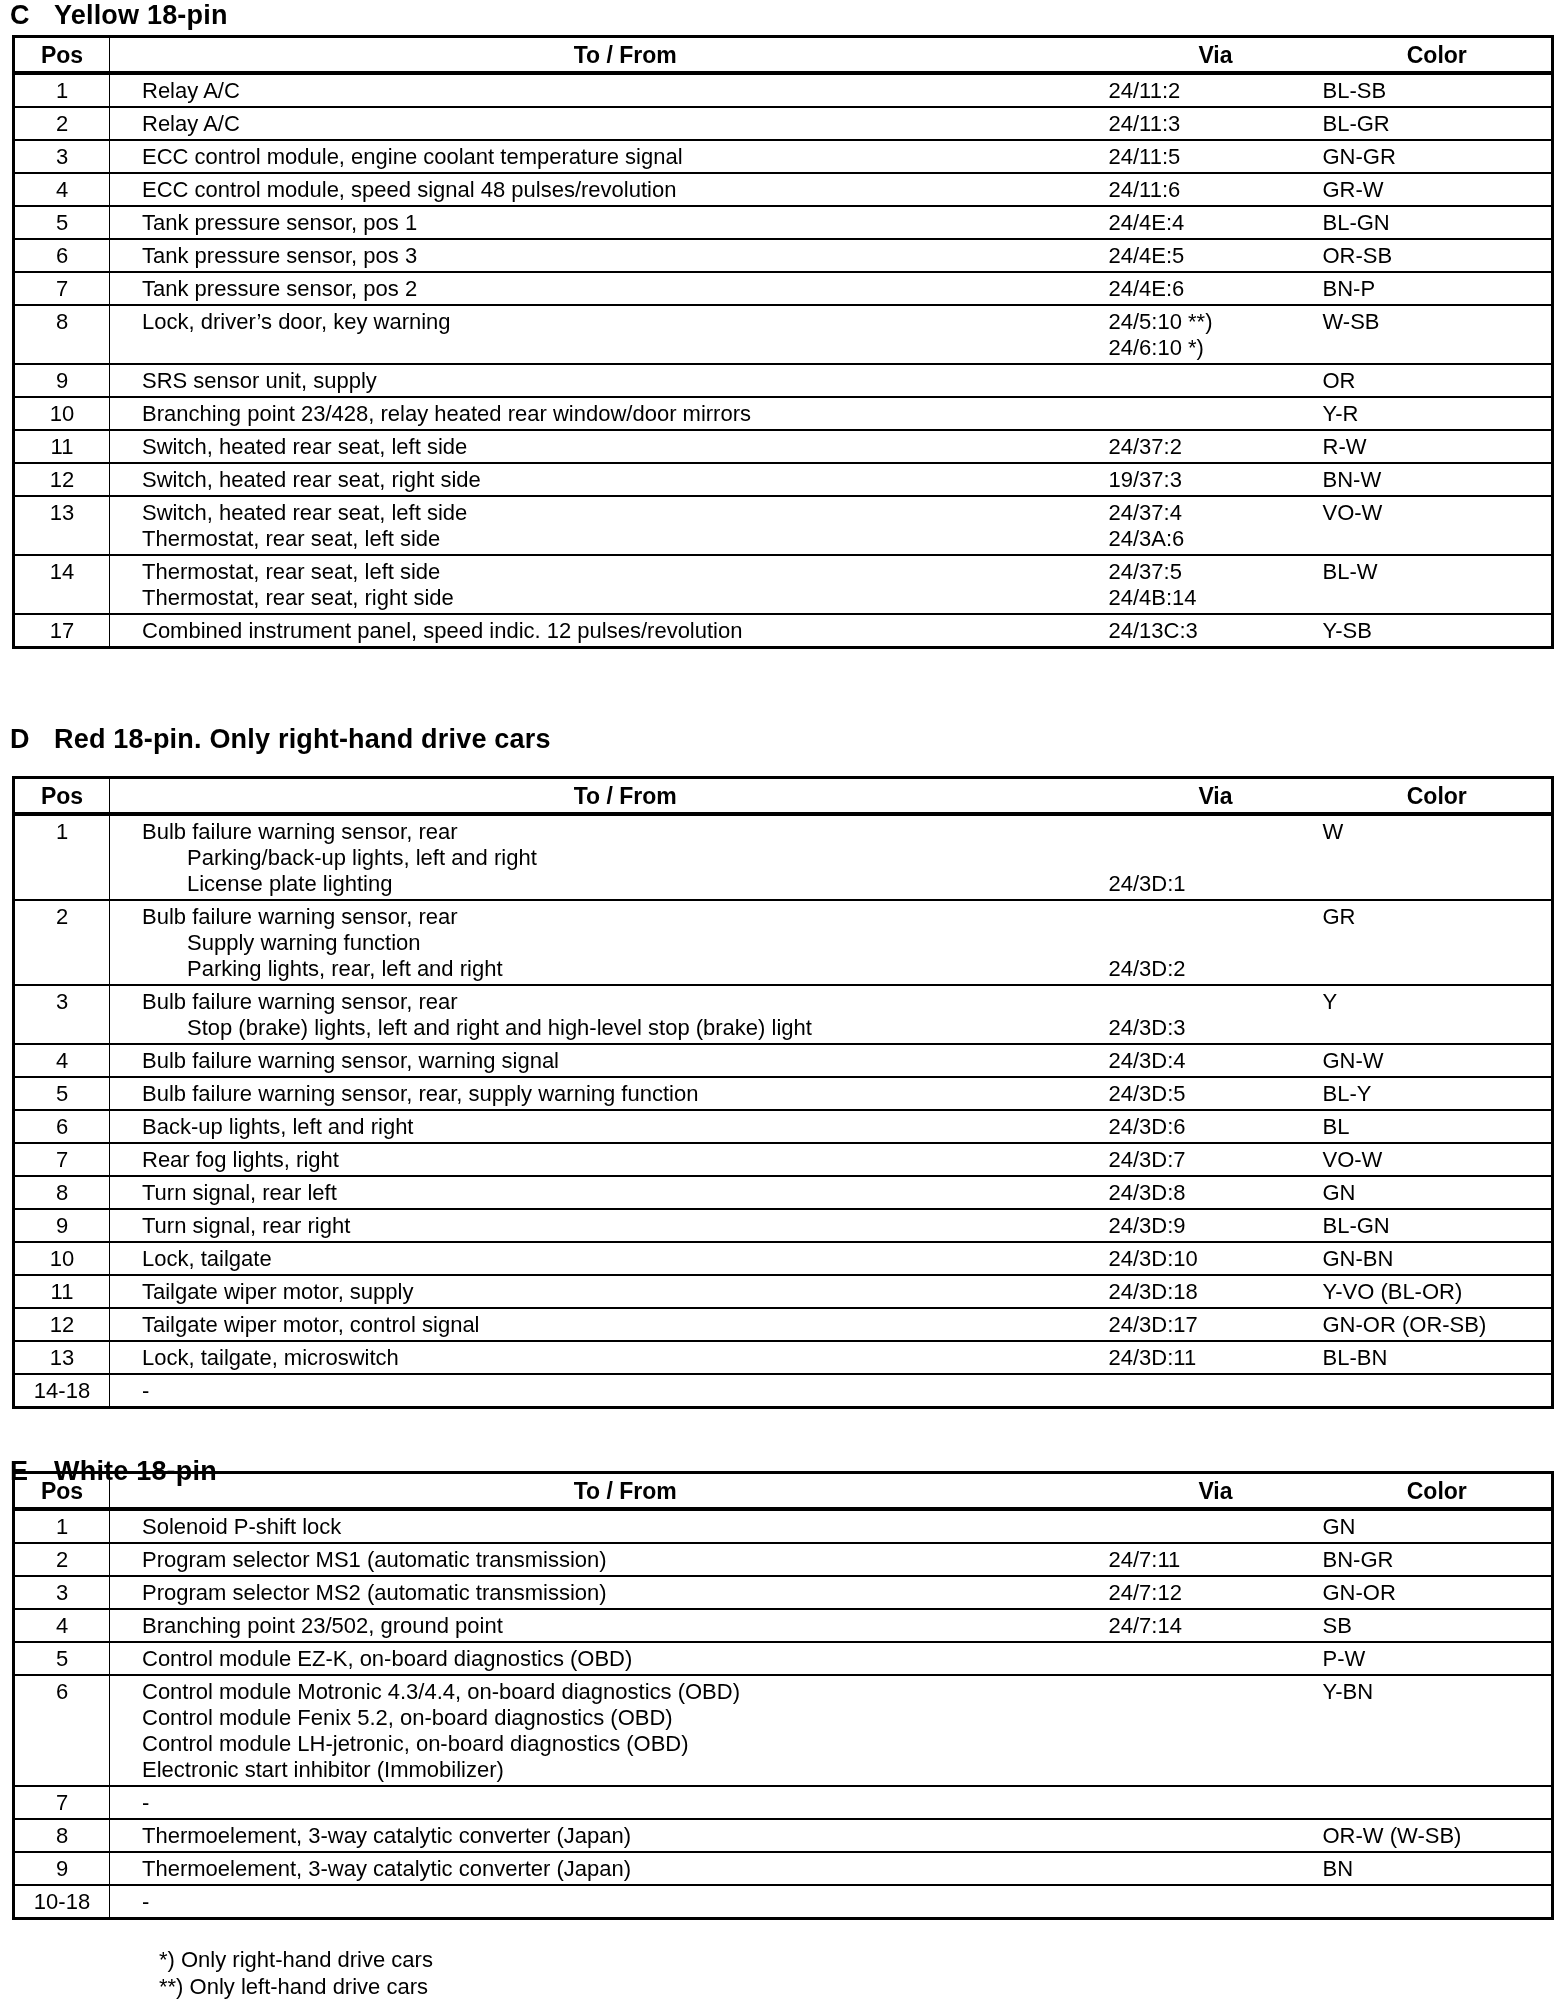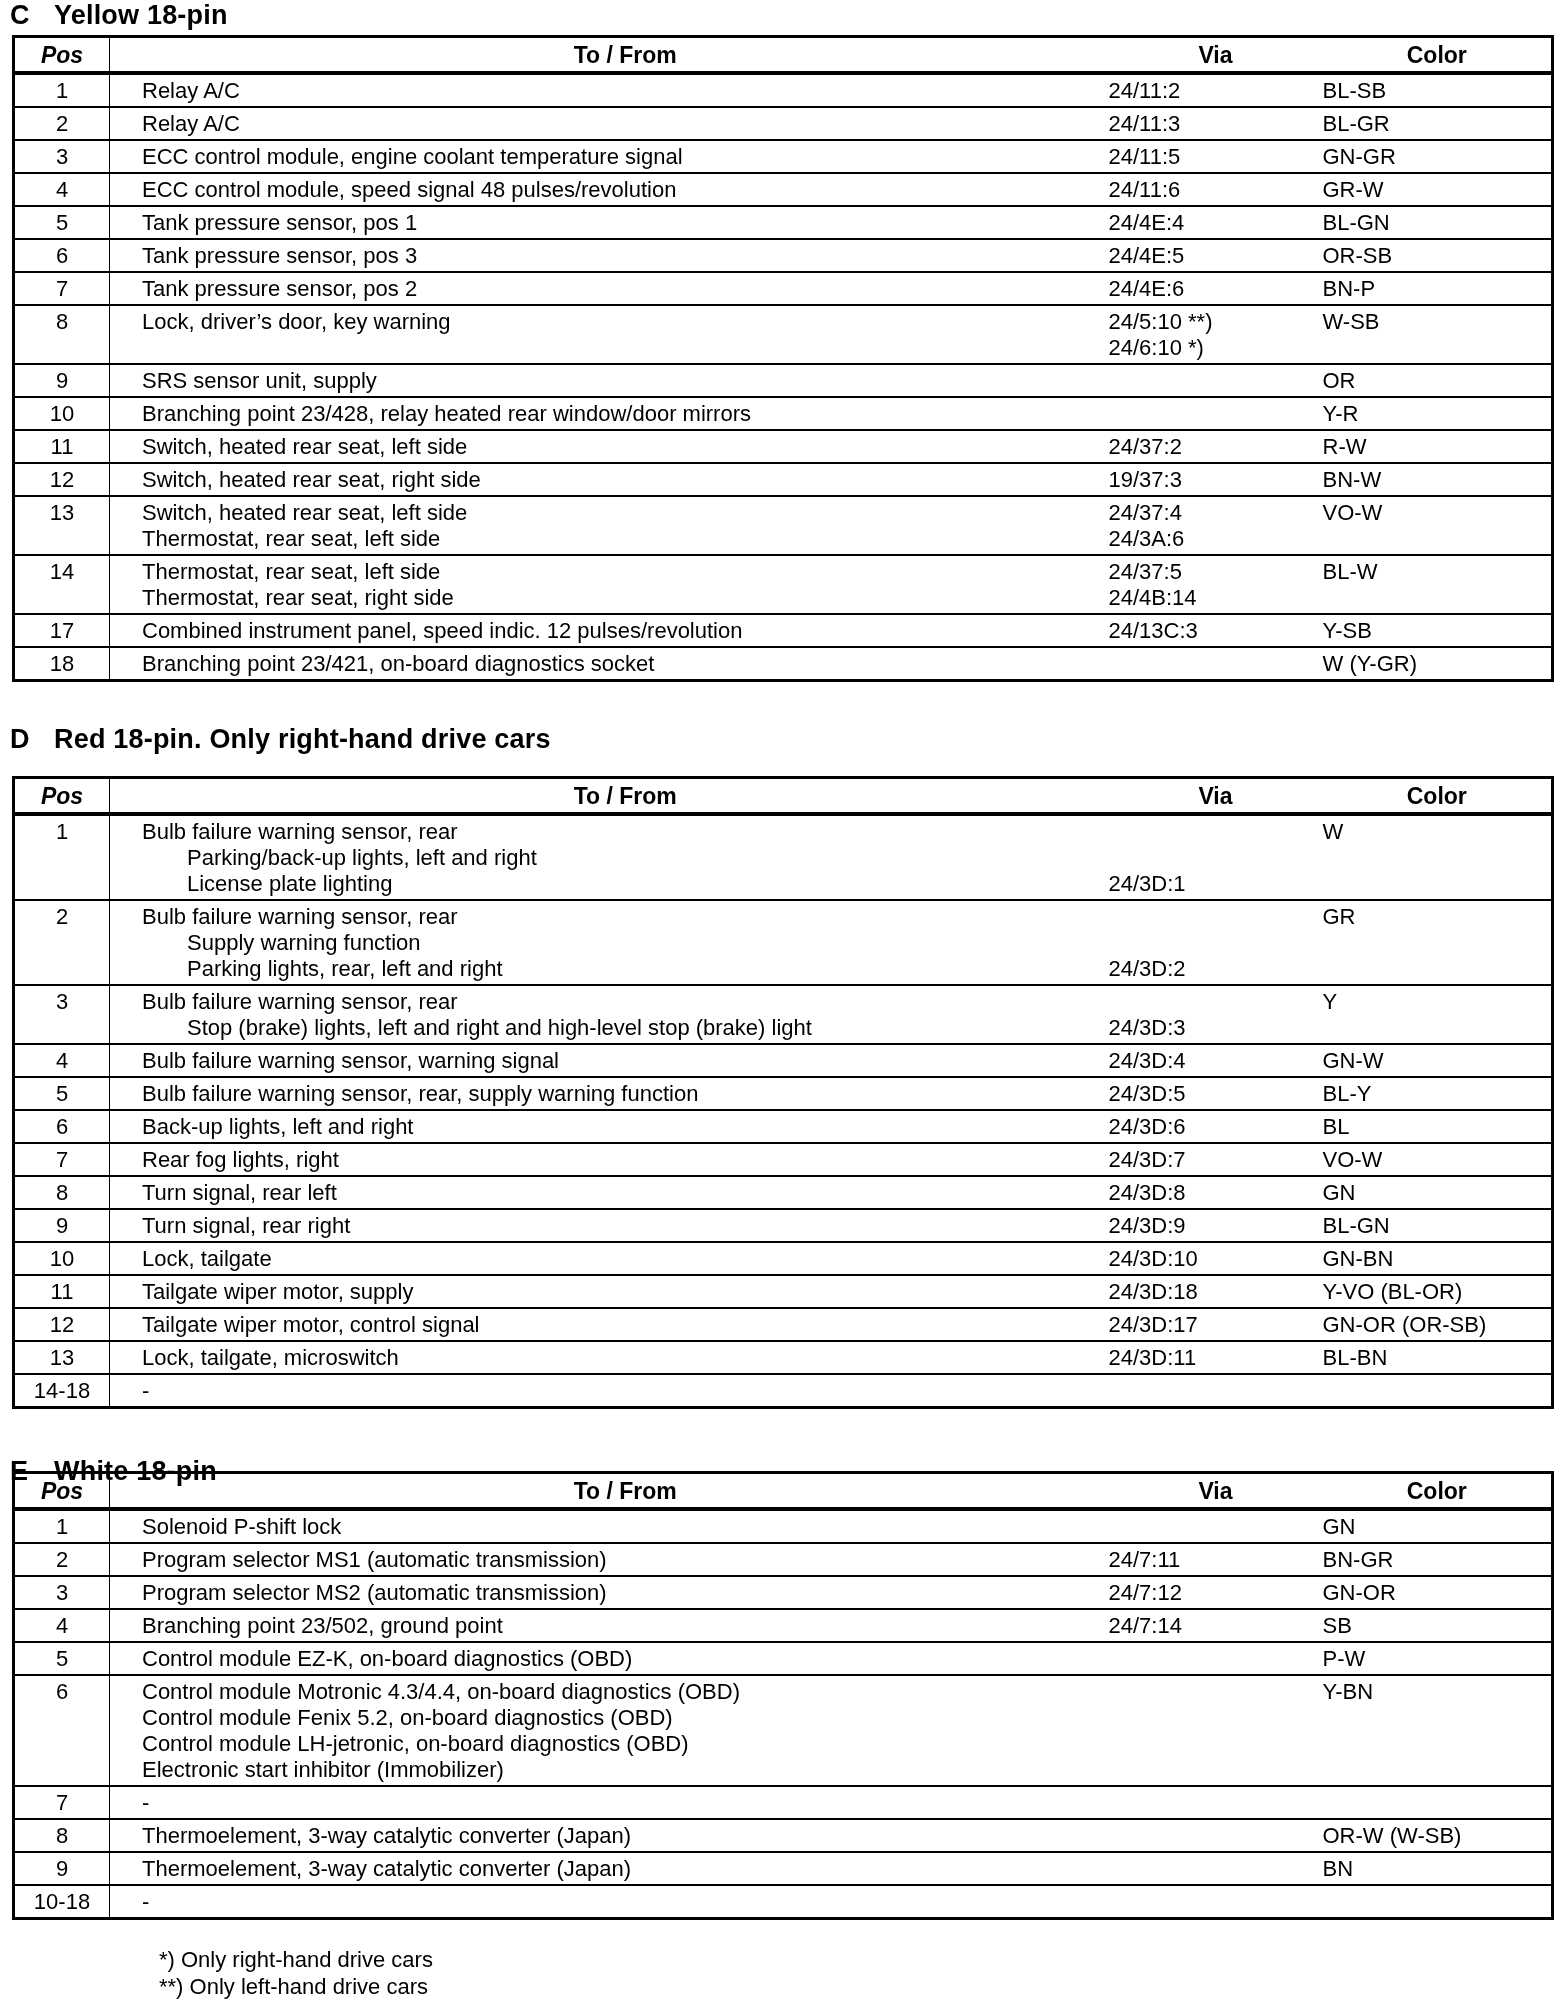--- a/index.html
+++ b/index.html
@@ -4,21 +4,21 @@
 <style>
   html, body { margin:0; padding:0; background:#ffffff; }
   body { width:1568px; height:2006px; position:relative; font-family:"Liberation Sans", sans-serif; color:#000; overflow:hidden; }
   .section-title { position:absolute; left:10px; font-weight:bold; font-size:27px; line-height:30px; letter-spacing:0.2px; }
   .section-title .letter { display:inline-block; width:44px; }
   table.pins { position:absolute; left:12px; width:1542px; border-collapse:collapse; border:3px solid #000; table-layout:fixed; }
   table.pins col.pos { width:96px; }
   table.pins col.via { width:214px; }
   table.pins col.color { width:230px; }
   table.pins th { font-weight:bold; font-size:23px; text-align:center; padding:4px 0 2px 32px; height:26px; border-bottom:4px solid #000; }
-  table.pins th.pos-h { padding-left:0; border-right:1.5px solid #000;font-style:italic; }
+  table.pins th.pos-h { padding-left:0; border-right:1.5px solid #000; }
   table.pins th.via-h, table.pins th.color-h { padding-left:0; }
   table.pins td { font-size:22px; vertical-align:top; padding:3px 0 2px 0; line-height:26px; border-bottom:2.5px solid #000; }
   table.pins td.pos { text-align:center; border-right:1.5px solid #000; }
   table.pins td.desc { padding-left:32px; }
   table.pins td.via, table.pins td.color { padding-left:0; }
   .line { display:block; white-space:nowrap; }
   .line.indent { padding-left:45px; }
   .footnote { position:absolute; left:159px; font-size:22px; line-height:26px; }
 </style>
 </head>
@@ -187,28 +187,20 @@
       <tr>
         <td class="pos">17</td>
         <td class="desc">
           <span class="line">Combined instrument panel, speed indic. 12 pulses/revolution</span>
         </td>
         <td class="via">
           <span class="line">24/13C:3</span>
         </td>
         <td class="color">Y-SB</td>
       </tr>
-      <tr>
-        <td class="pos">18</td>
-        <td class="desc">
-          <span class="line">Branching point 23/421, on-board diagnostics socket</span>
-        </td>
-        <td class="via"></td>
-        <td class="color">W (Y-GR)</td>
-      </tr>
     </tbody>
 </table>
 
 <div class="section-title" style="top:724px;">
   <span class="letter">D</span><span>Red 18-pin. Only right-hand drive cars</span>
 </div>
 <table class="pins" id="table-1" style="top:776px;">
   <colgroup>
       <col class="pos">
       <col class="desc">

